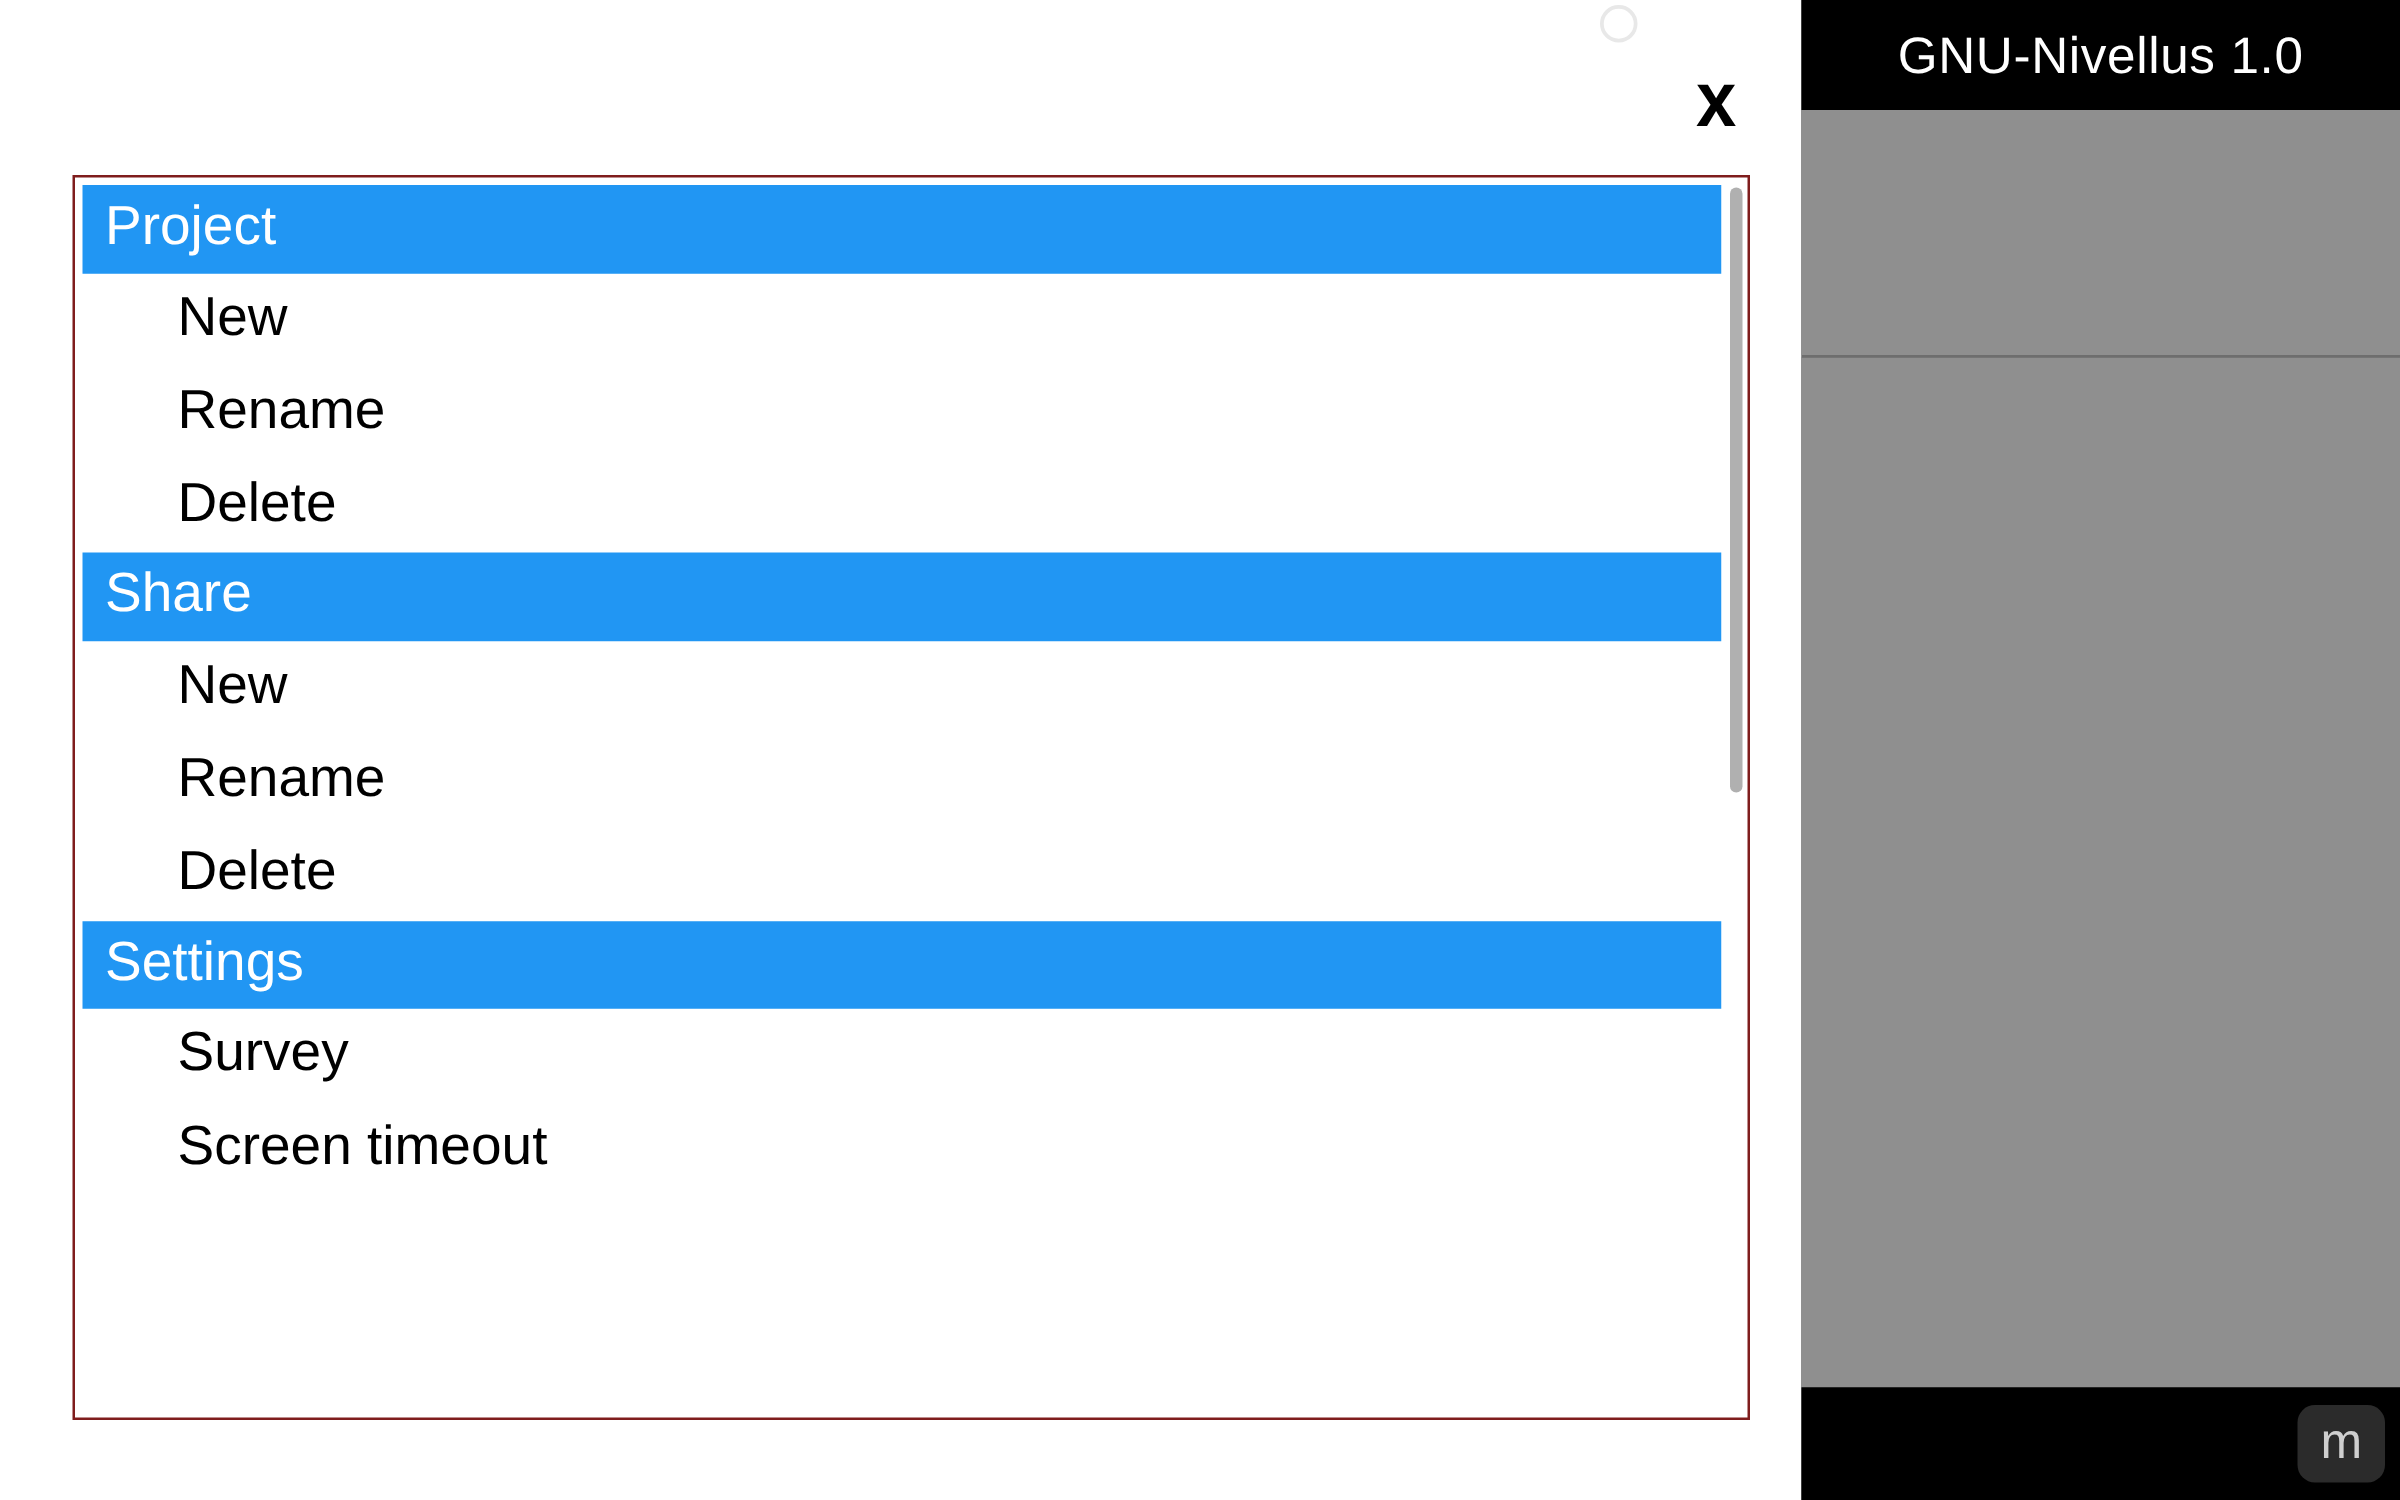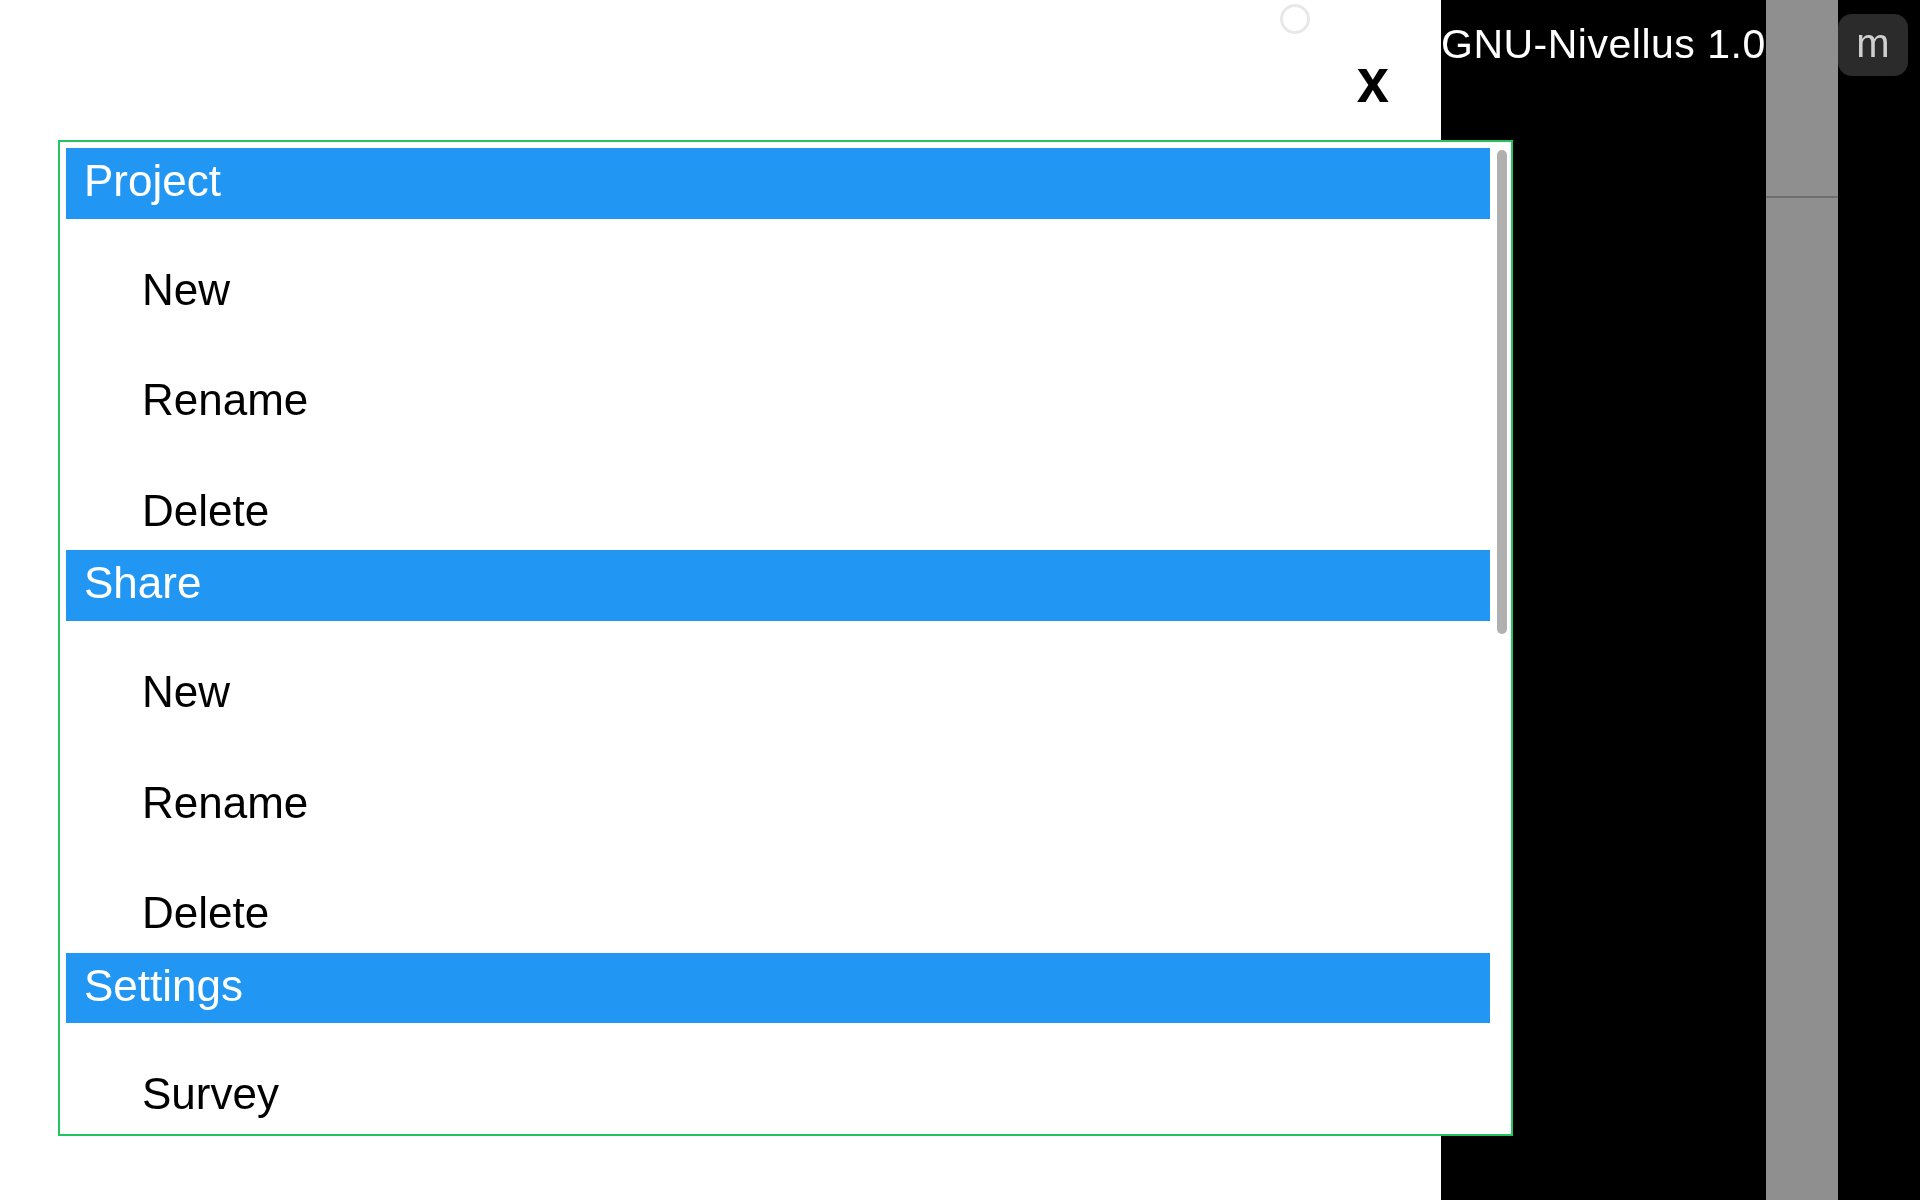--- a/index.html
+++ b/index.html
@@ -18,21 +18,21 @@
 
   
   .app-bg {
     position: absolute;
     left: 1441px;         
     top: 0;
     width: 479px;
     height: 1200px;
     background: #000;
     display: flex;
-    flex-direction: row;
+    flex-direction: column;
   }
   .app-titlebar {
     height: 88px;
     background: #000;
     color: #fff;
     display: flex;
     align-items: center;
     justify-content: center;
     font-size: 41px;
     font-weight: 400;
@@ -107,23 +107,23 @@
     user-select: none;
     letter-spacing: -2px;
     transform: scaleY(1.08);
   }
 
   
   .menu-panel {
     position: absolute;
     left: 58px;
     top: 140px;
-    width: 1455px;
+    width: 1342px;
     height: 996px;          
-    border: 2px solid #22c55e;
+    border: 2px solid #7f1d1d;
     background: #fff;
     overflow: hidden;
   }
   .menu-scroll {
     position: relative;
     width: 100%;
     height: 100%;
     overflow: hidden;       
     padding: 6px;            
   }
@@ -138,21 +138,20 @@
     margin-right: 15px;     
   }
   .menu-item {
     color: #000;
     font-size: 44px;
     font-weight: 400;
     padding: 10px 0 14px 76px;
     line-height: 1.15;
     cursor: pointer;
     margin-right: 15px;
-    margin-top: 36px;
   }
 
   
   .fake-scrollbar-track {
     position: absolute;
     top: 8px;
     right: 4px;
     width: 10px;
     height: 484px;
     background: #b0b0b0;

